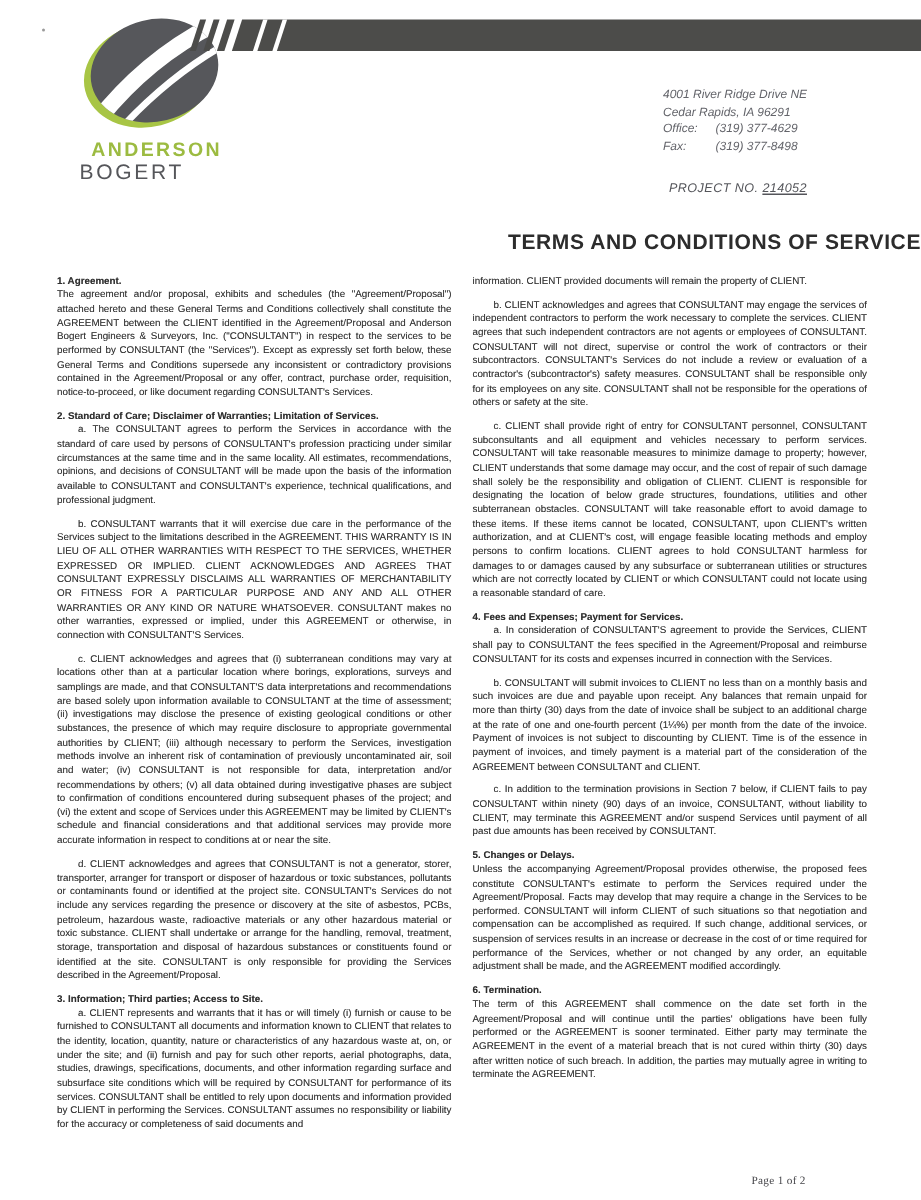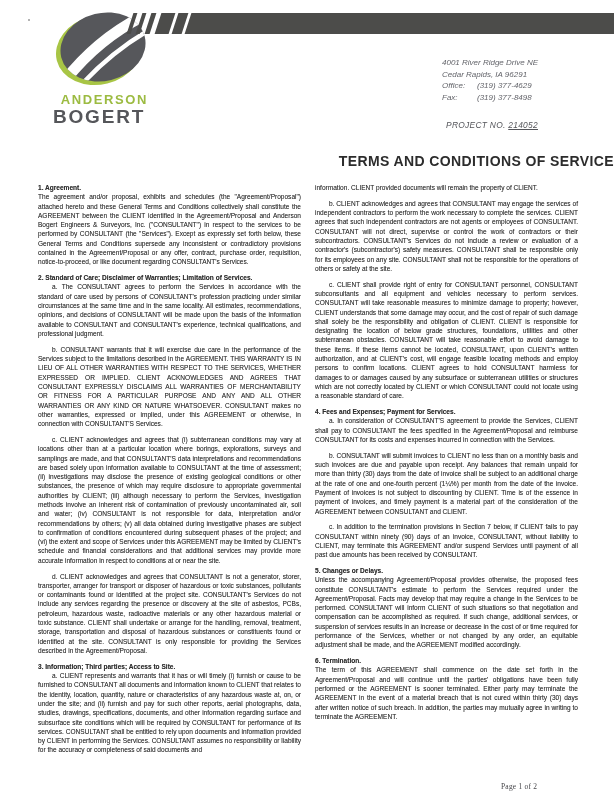--- a/index.html
+++ b/index.html
@@ -14,21 +14,21 @@
   }
   
   .logo{position:absolute;left:53px;top:5px;width:97px;}
   .logo svg{display:block;}
   .logo-text{width:95px;margin-top:-2px;line-height:1;}
   .logo-line1{
     display:block;font-size:13px;font-weight:600;letter-spacing:1.6px;
     color:#9cbb41;white-space:nowrap;text-align:right;
   }
   .logo-line2{
-    display:block;font-size:19px;font-weight:bold;letter-spacing:1.8px;
+    display:block;font-size:14px;font-weight:normal;letter-spacing:1.8px;
     color:#55565a;margin-top:1px;white-space:nowrap;
   }
   
   .banner{position:absolute;left:128px;top:13px;right:0;height:21px;}
   .banner .bar{
     position:absolute;left:30px;right:-12px;top:0;bottom:0;
     background:#4c4c4a;transform:skewX(-18deg);
   }
   .banner .stripe{
     position:absolute;top:0;bottom:0;background:#4c4c4a;transform:skewX(-18deg);

